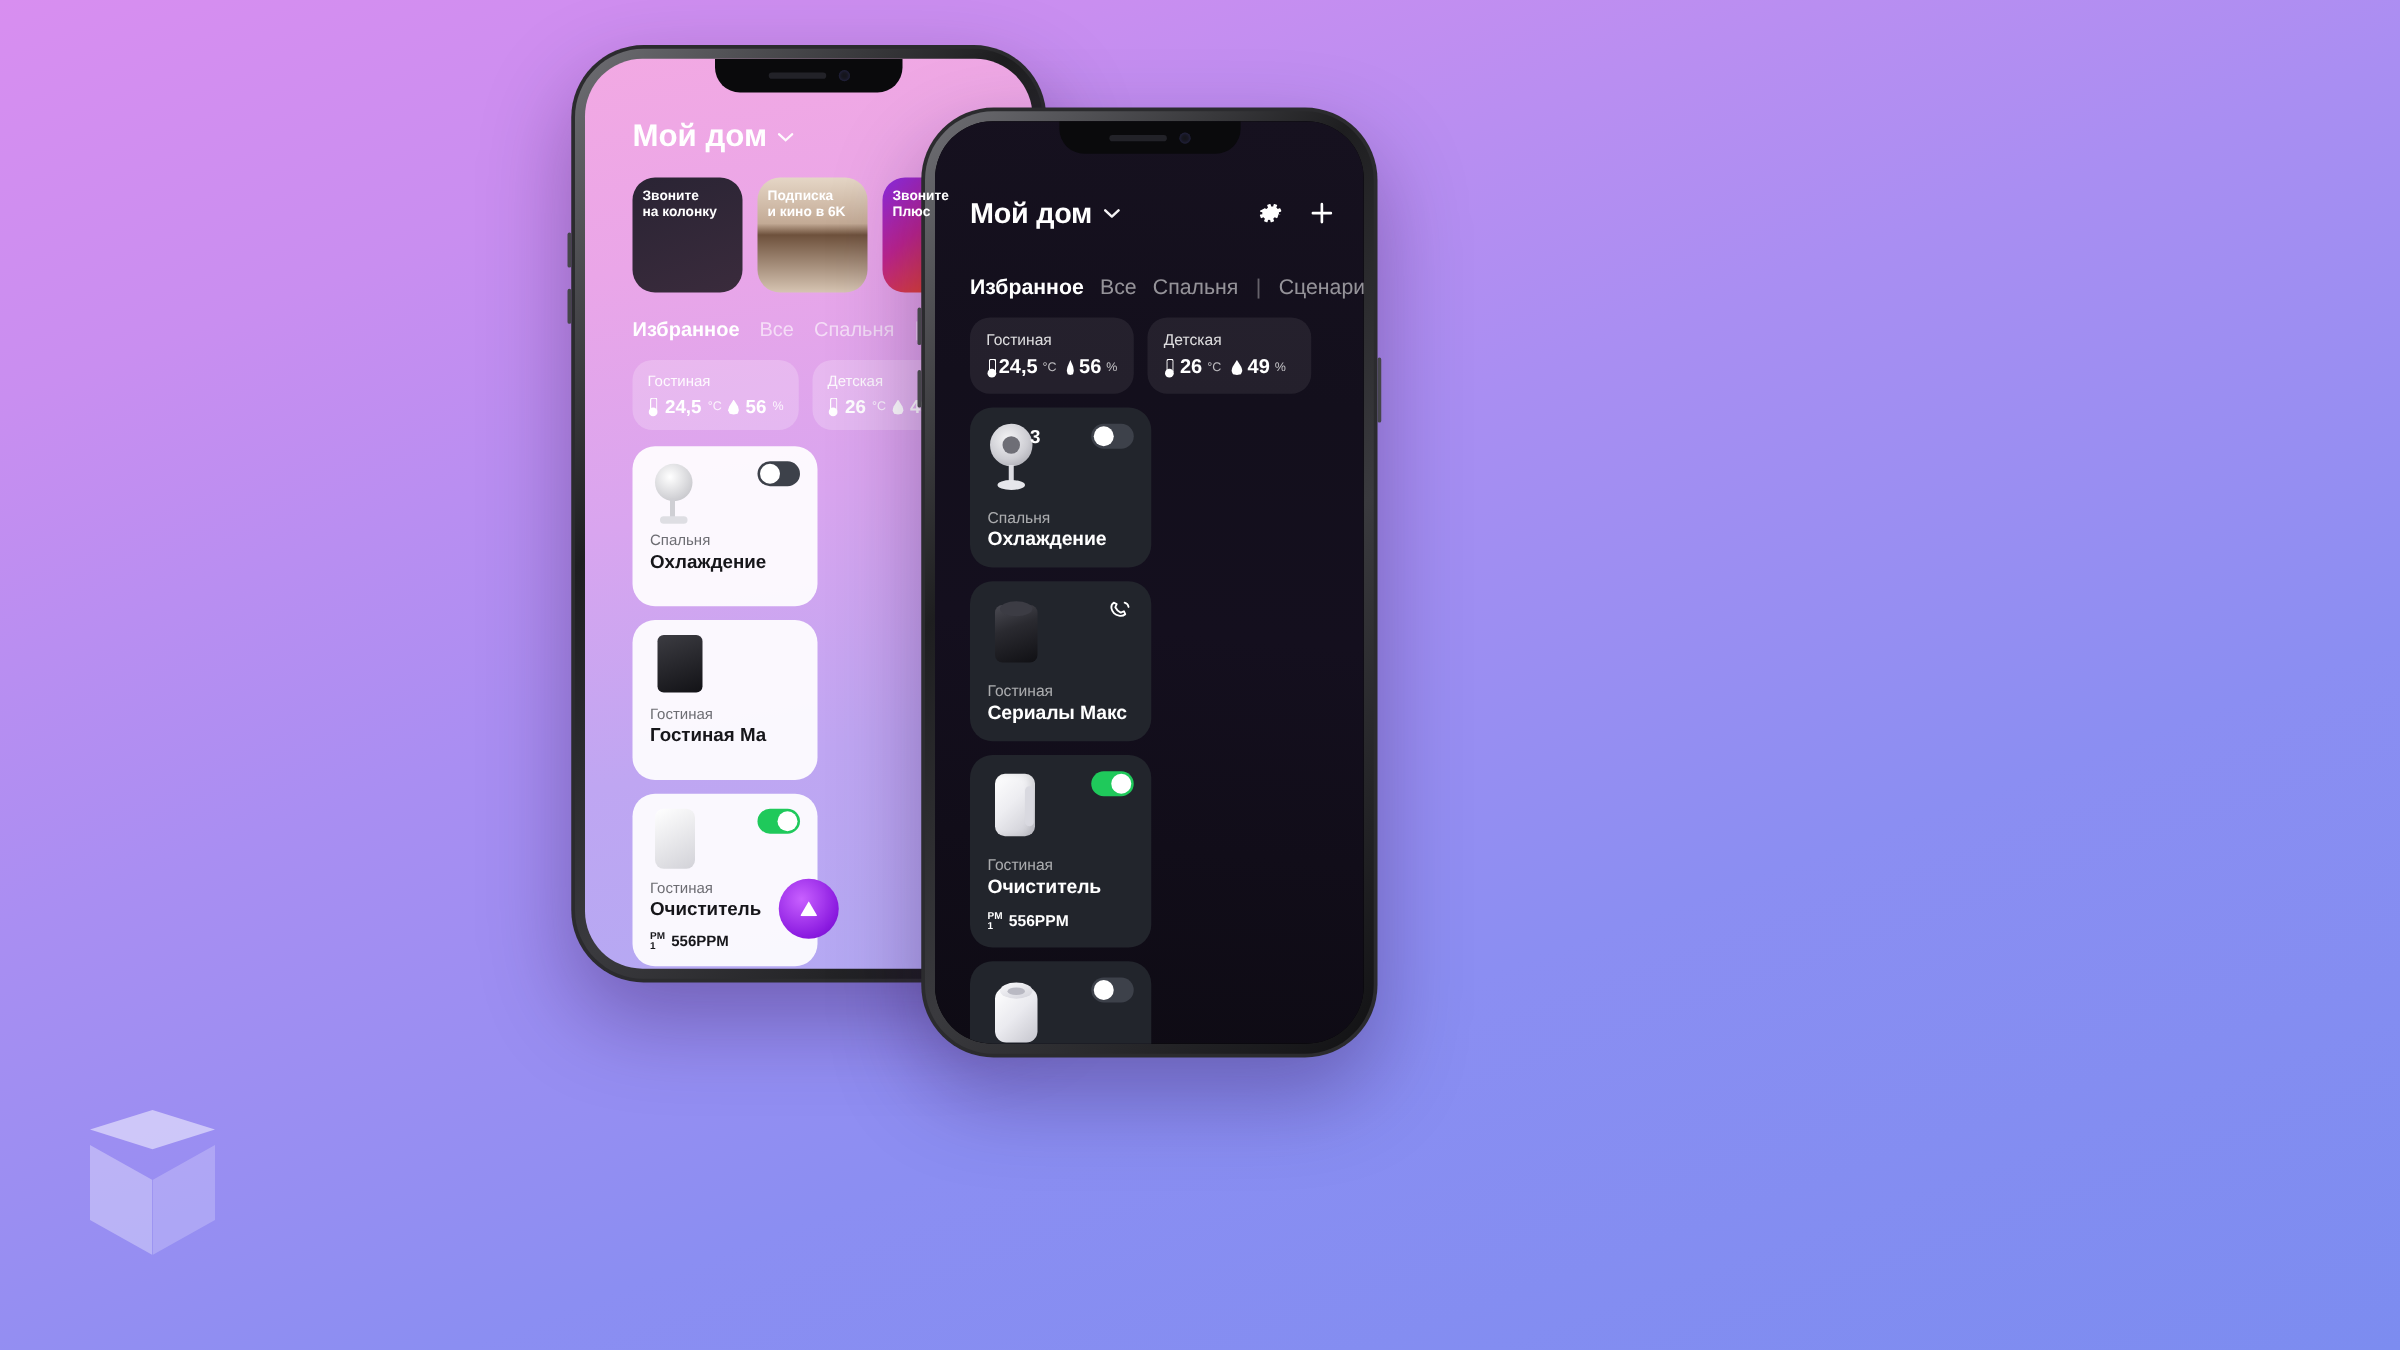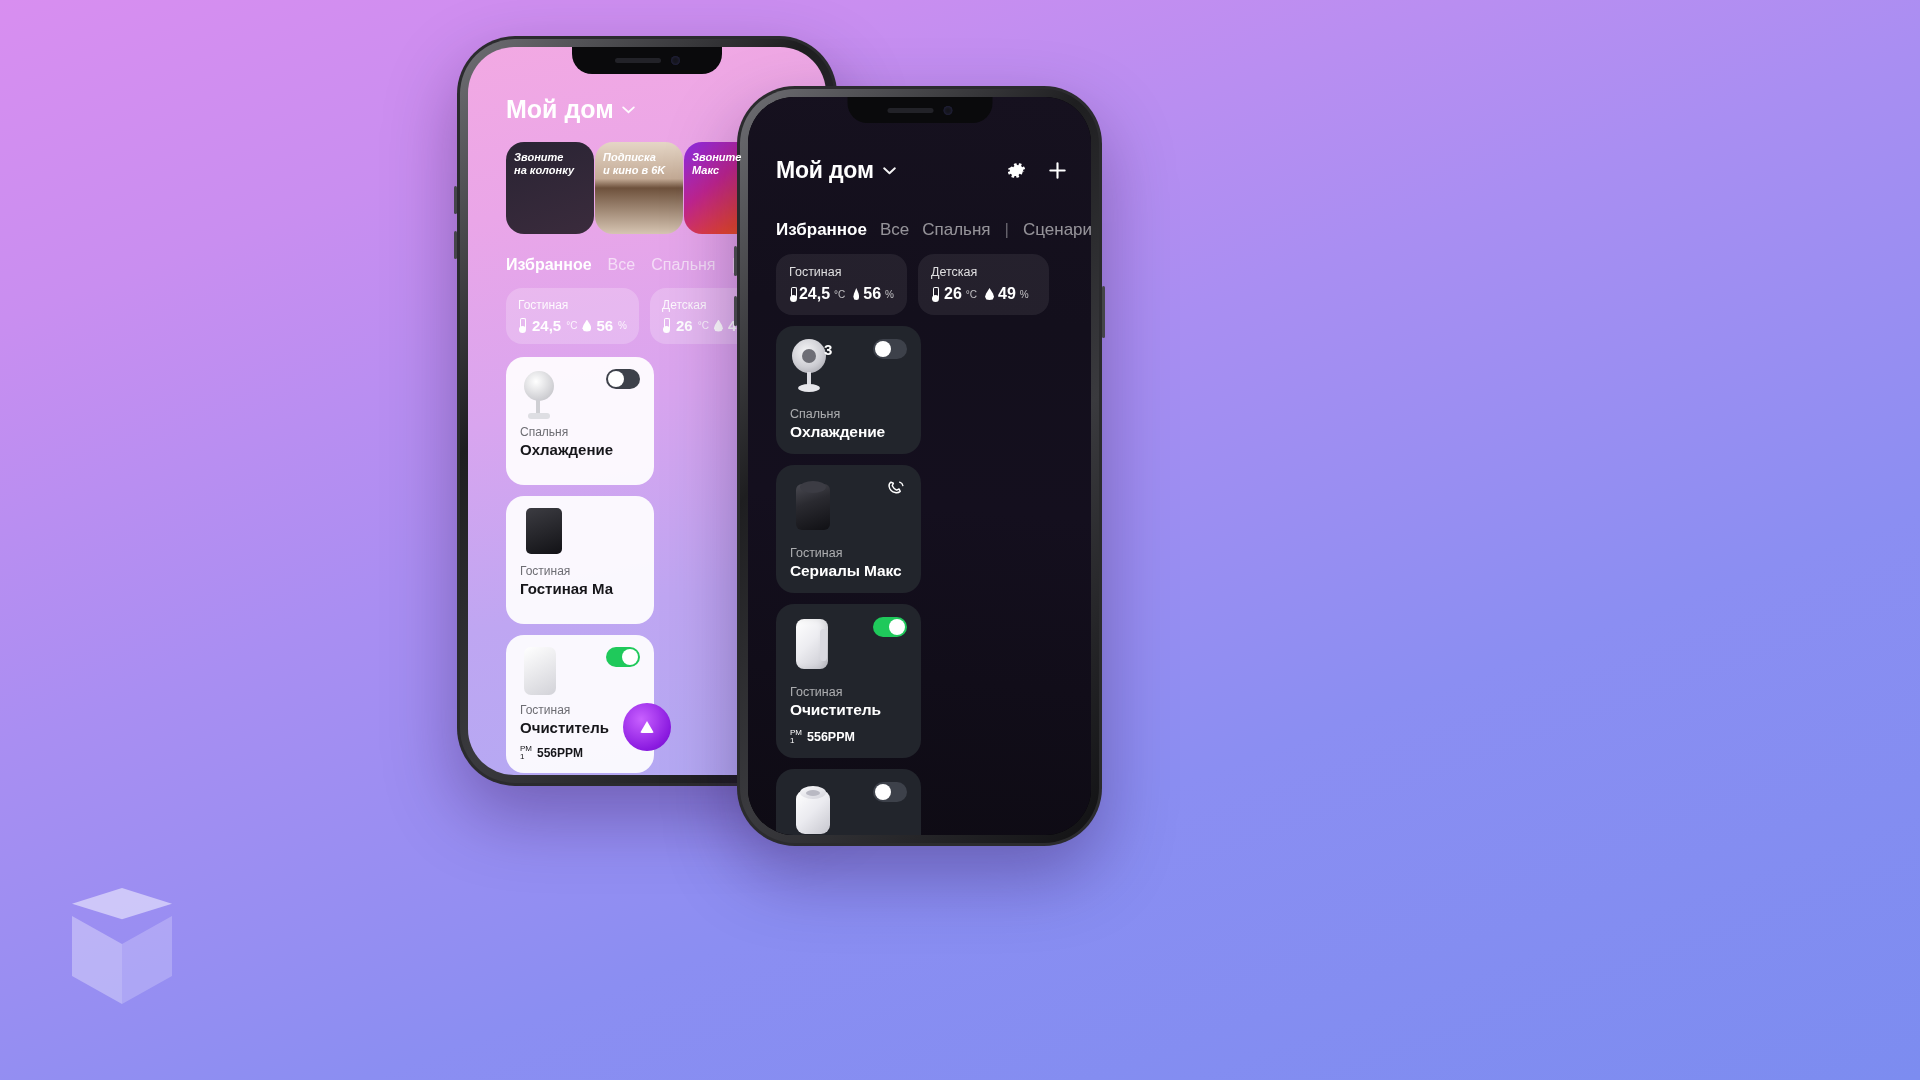--- a/index.html
+++ b/index.html
@@ -67,21 +67,21 @@
 
   .back-app { position: absolute; inset: 0; color: #fff; padding: 40px 0 0 0; }
   .back-title {
     font-size: 25px; font-weight: bold; color: #fff;
     margin: 8px 0 0 38px; display: flex; align-items: center; gap: 8px;
   }
   .gear-back {
     position: absolute; right: 28px; top: 42px; width: 26px; height: 26px;
   }
   .promo-row-back {
-    display: flex; gap: 1px; margin: 18px 0 0 38px; font-style: italic;
+    display: flex; gap: 12px; margin: 18px 0 0 38px;
   }
   .promo-back {
     width: 88px; height: 92px; border-radius: 18px; overflow: hidden;
     position: relative; flex: 0 0 auto; padding: 9px 8px;
     font-size: 11px; font-weight: bold; line-height: 1.18; color: #fff;
   }
   .promo-back .ptxt { position: relative; z-index: 3; }
   .tabs-back {
     display: flex; gap: 16px; align-items: center;
     margin: 22px 0 0 38px; font-size: 16px;
@@ -204,21 +204,21 @@
     border: 1.4px solid #fff; border-radius: 2px 2px 0 0; border-bottom: none;
   }
   .thermo::after {
     content: ""; position: absolute; left: 0.5px; bottom: 0; width: 7px; height: 7px;
     border-radius: 50%; background: #fff;
   }
   .drop {
     width: 9px; height: 12px; background: #fff;
     clip-path: polygon(50% 0%, 88% 45%, 100% 72%, 85% 95%, 50% 100%, 15% 95%, 0% 72%, 12% 45%);
   }
-  .pm-glyph { font-size: 8px; font-weight: normal; line-height: 1; text-align: left; }
+  .pm-glyph { font-size: 8px; font-weight: bold; line-height: 1; text-align: left; }
   .pm-glyph small { display: block; font-size: 8px; }
 </style>
 </head>
 <body>
 
 <div class="cube-logo">
   <div class="cube-face cube-top"></div>
   <div class="cube-face cube-left"></div>
   <div class="cube-face cube-right"></div>
 </div>
@@ -255,21 +255,21 @@
         </div>
         <div class="promo-back" style="background:linear-gradient(180deg,#e5d6c6 0%,#c3aa95 40%,#6e513c 50%,#d6c4b2 100%);">
           <div class="ptxt">
             <span>Подписка</span><br>
             <span>и кино в 6K</span>
           </div>
         </div>
         <div class="promo-back" style="background:linear-gradient(140deg,#8a2be2,#c0258f 40%,#e8452e 75%,#f06a1e);">
           <div class="ptxt">
             <span>Звоните</span><br>
-            <span>Макс</span>
+            <span>Плюс</span>
           </div>
         </div>
       </div>
 
       <div class="tabs-back">
         <span class="t-active">Избранное</span>
         <span class="t">Все</span>
         <span class="t">Спальня</span>
         <span class="sep">|</span>
         <span class="t">С</span>

